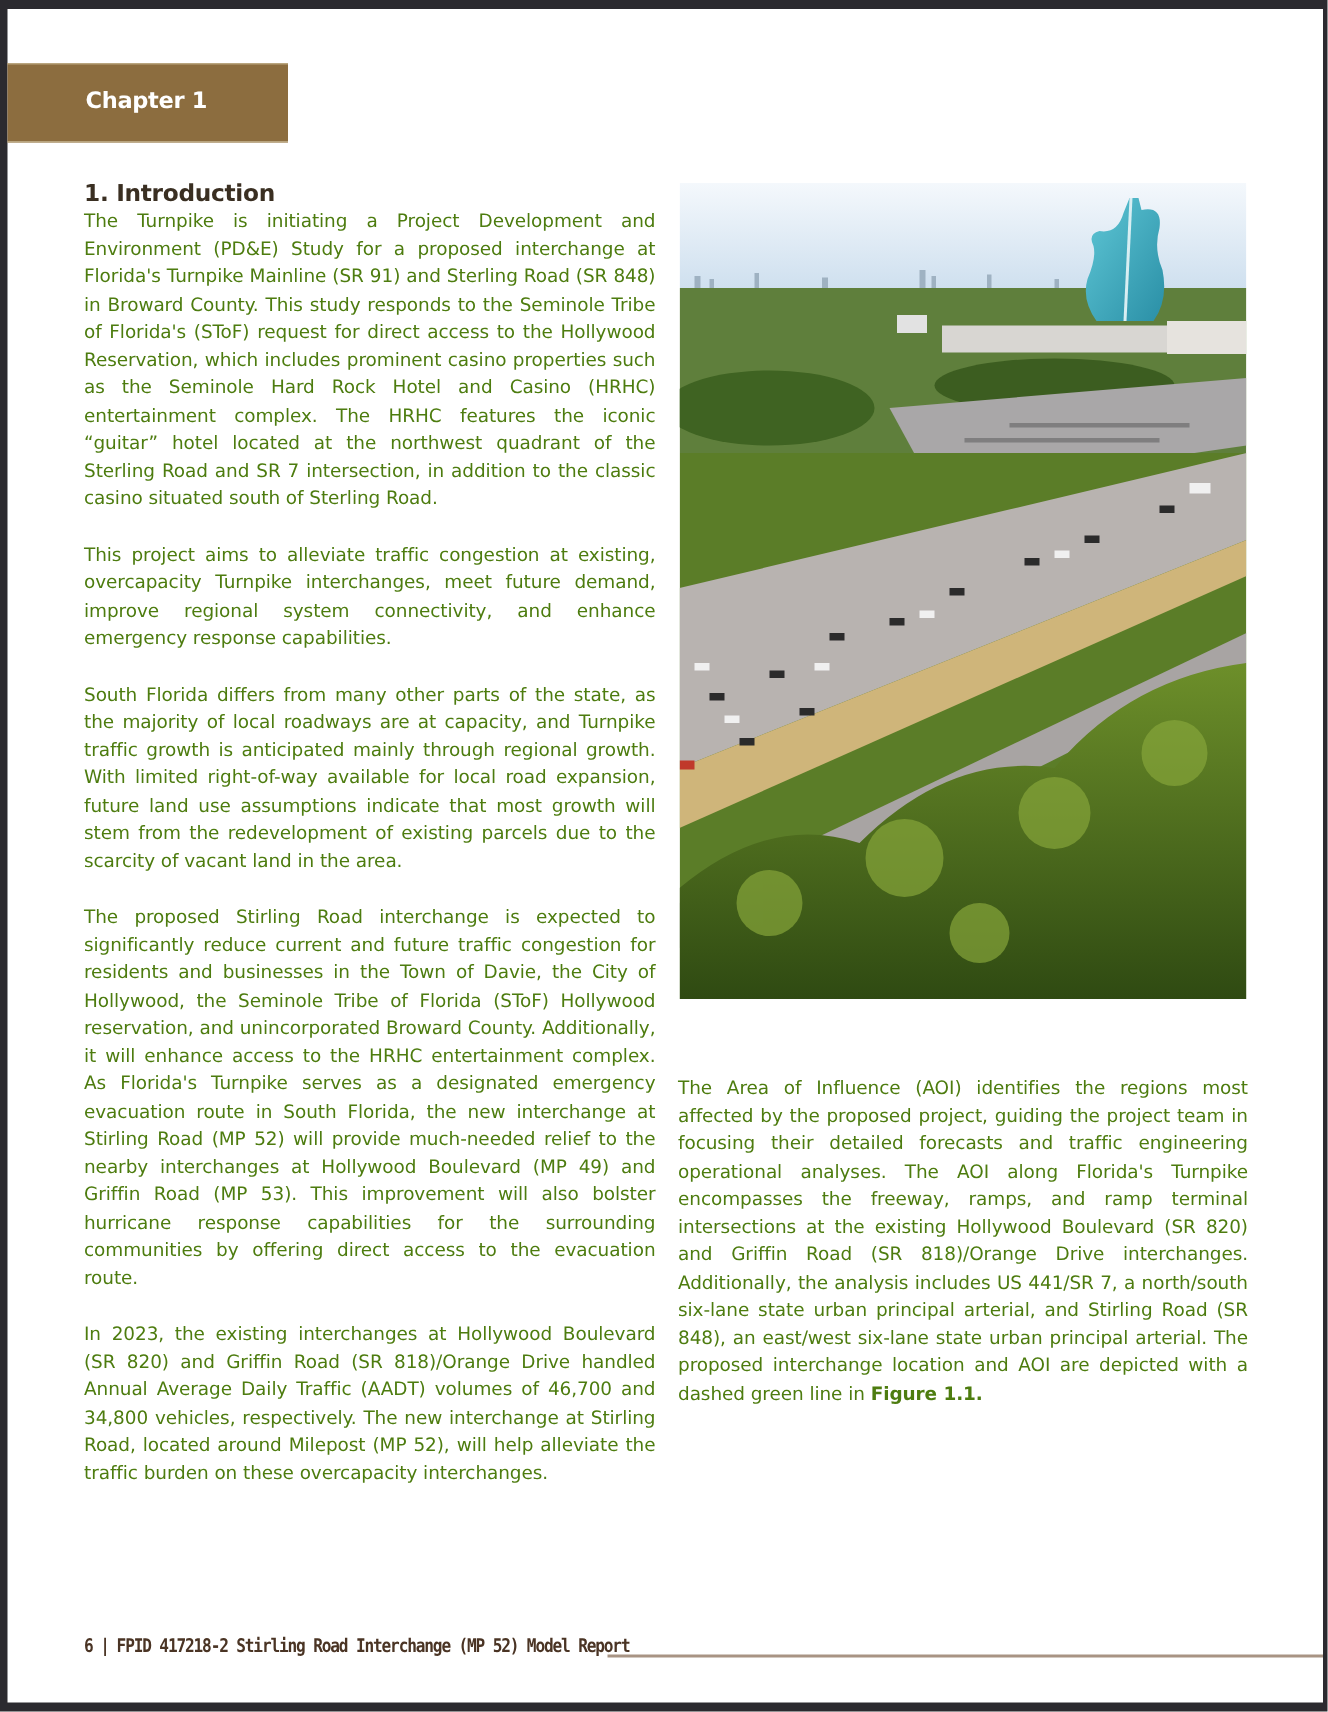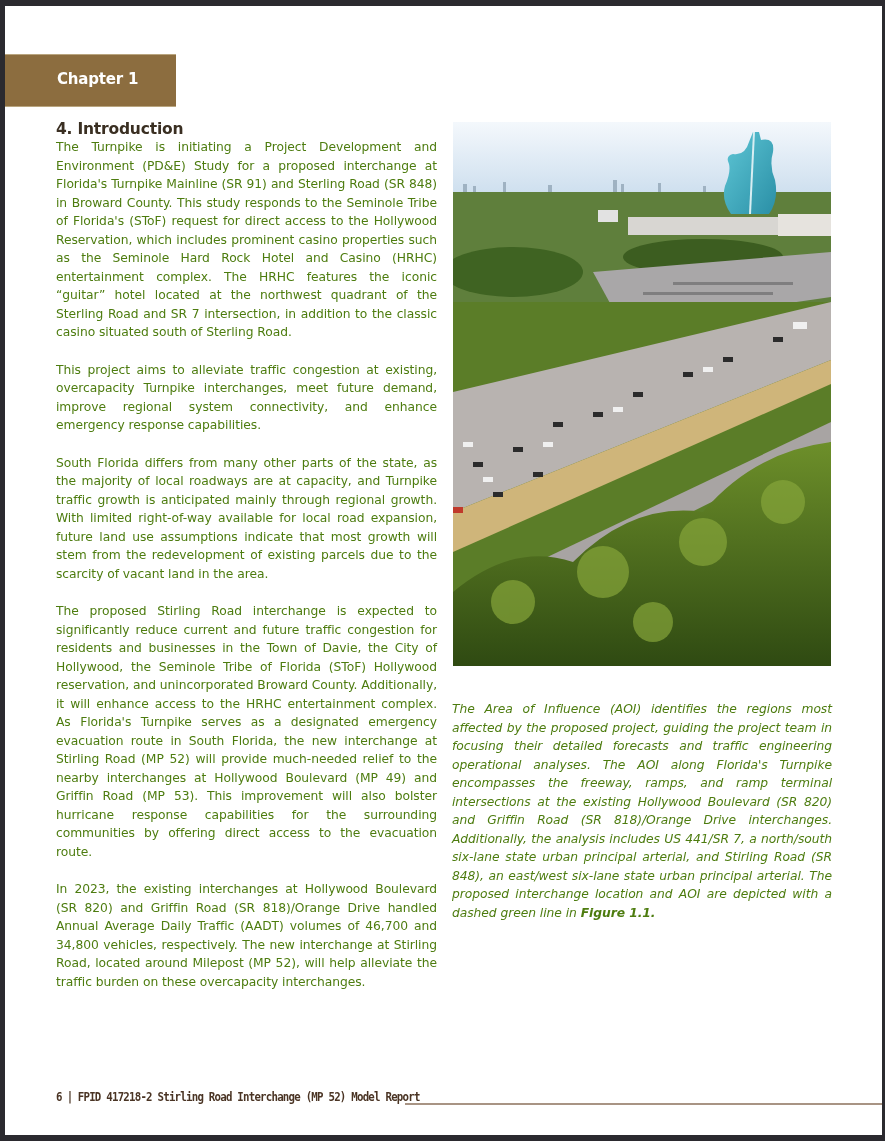--- a/index.html
+++ b/index.html
@@ -12,45 +12,43 @@
   }
   .page {
     position: absolute;
     left: 5px; top: 6px;
     width: 877px; height: 1129px;
     background: #ffffff;
   }
   .chapter-band {
     position: absolute;
     left: 0; top: 36px;
-    width: 171px; height: 51px;
+    width: 187px; height: 51px;
     background: #8c6d3f;
     border-top: 1px solid #b9a57f;
     border-bottom: 1px solid #b9a57f;
-    margin-top: 12px;
   }
   .chapter-band span {
     position: absolute;
     left: 52px; top: 15px;
     color: #ffffff;
     font-family: "DejaVu Sans", sans-serif;
     font-weight: bold;
     font-size: 15px;
     letter-spacing: -0.2px;
   }
   .col-left {
     position: absolute;
     left: 51px; top: 114px;
     width: 381px;
   }
   .col-right {
     position: absolute;
-    left: 447px; top: 694px;
+    left: 447px; top: 710px;
     width: 380px;
-    font-style: italic;
   }
   h1, h2 {
     margin: 0;
     color: #3a2f22;
     font-family: "DejaVu Sans", sans-serif;
     font-weight: bold;
     font-size: 15.5px;
     line-height: 18px;
     letter-spacing: -0.2px;
   }
@@ -94,21 +92,21 @@
 </head>
 <body>
 
 <div class="page">
 
   <div class="chapter-band">
     <span>Chapter 1</span>
   </div>
 
   <div class="col-left">
-    <h1>4. Introduction</h1>
+    <h1>1. Introduction</h1>
     <p>The Turnpike is initiating a Project Development and Environment (PD&amp;E) Study for a proposed interchange at Florida's Turnpike Mainline (SR 91) and Sterling Road (SR 848) in Broward County. This study responds to the Seminole Tribe of Florida's (SToF) request for direct access to the Hollywood Reservation, which includes prominent casino properties such as the Seminole Hard Rock Hotel and Casino (HRHC) entertainment complex. The HRHC features the iconic “guitar” hotel located at the northwest quadrant of the Sterling Road and SR 7 intersection, in addition to the classic casino situated south of Sterling Road.</p>
     <p>This project aims to alleviate traffic congestion at existing, overcapacity Turnpike interchanges, meet future demand, improve regional system connectivity, and enhance emergency response capabilities.</p>
     <p>South Florida differs from many other parts of the state, as the majority of local roadways are at capacity, and Turnpike traffic growth is anticipated mainly through regional growth. With limited right-of-way available for local road expansion, future land use assumptions indicate that most growth will stem from the redevelopment of existing parcels due to the scarcity of vacant land in the area.</p>
     <p>The proposed Stirling Road interchange is expected to significantly reduce current and future traffic congestion for residents and businesses in the Town of Davie, the City of Hollywood, the Seminole Tribe of Florida (SToF) Hollywood reservation, and unincorporated Broward County. Additionally, it will enhance access to the HRHC entertainment complex. As Florida's Turnpike serves as a designated emergency evacuation route in South Florida, the new interchange at Stirling Road (MP 52) will provide much-needed relief to the nearby interchanges at Hollywood Boulevard (MP 49) and Griffin Road (MP 53). This improvement will also bolster hurricane response capabilities for the surrounding communities by offering direct access to the evacuation route.</p>
     <p class="tight">In 2023, the existing interchanges at Hollywood Boulevard (SR 820) and Griffin Road (SR 818)/Orange Drive handled Annual Average Daily Traffic (AADT) volumes of 46,700 and 34,800 vehicles, respectively. The new interchange at Stirling Road, located around Milepost (MP 52), will help alleviate the traffic burden on these overcapacity interchanges.</p>
   </div>
 
   <div class="photo">
     <svg width="378" height="544" viewBox="0 0 378 544" xmlns="http://www.w3.org/2000/svg">
       <defs>

